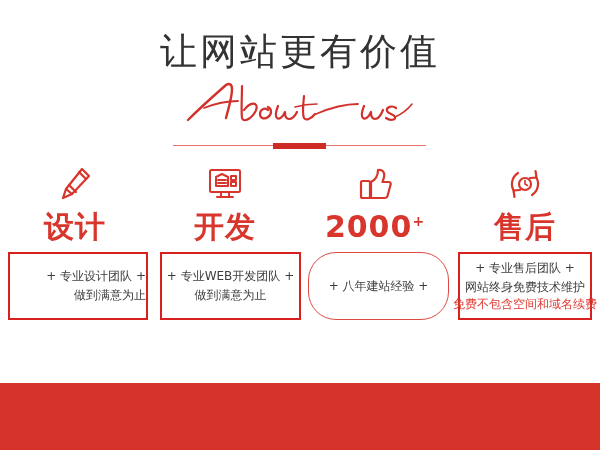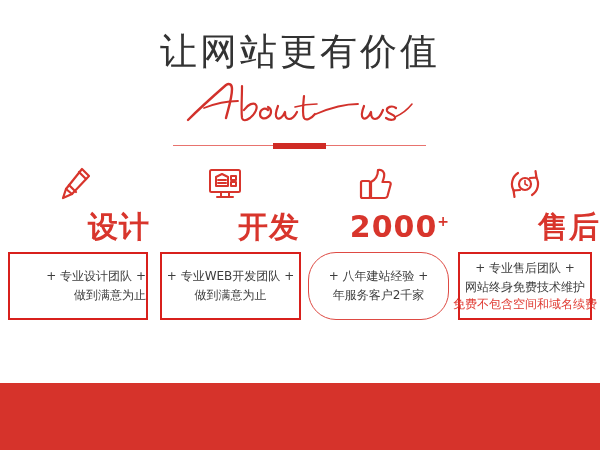--- a/index.html
+++ b/index.html
@@ -109,21 +109,20 @@
   }
   .col-title {
     margin: 0;
     padding-top: 2px;
     font-family: "DejaVu Sans", "Liberation Sans", sans-serif;
     font-size: 30px;
     font-weight: bold;
     color: #d8352c;
     letter-spacing: 1px;
     line-height: 1.15;
-    text-align: right;
   }
   .col-title .sup {
     font-size: 14px;
     vertical-align: super;
     font-weight: bold;
   }
 
   
   .boxes {
     position: absolute;
@@ -300,21 +299,20 @@
       <div class="box-line">做到满意为止</div>
     </div>
 
     <div class="box" id="box-2">
       <div class="box-line">+ 专业WEB开发团队 +</div>
       <div class="box-line">做到满意为止</div>
     </div>
 
     <div class="box thin" id="box-3">
       <div class="box-line">+ 八年建站经验 +</div>
-      <div class="box-line">年服务客户2千家</div>
     </div>
 
     <div class="box" id="box-4">
       <div class="box-line">+ 专业售后团队 +</div>
       <div class="box-line">网站终身免费技术维护</div>
       <div class="box-line small">免费不包含空间和域名续费</div>
     </div>
 
   </div>
 

